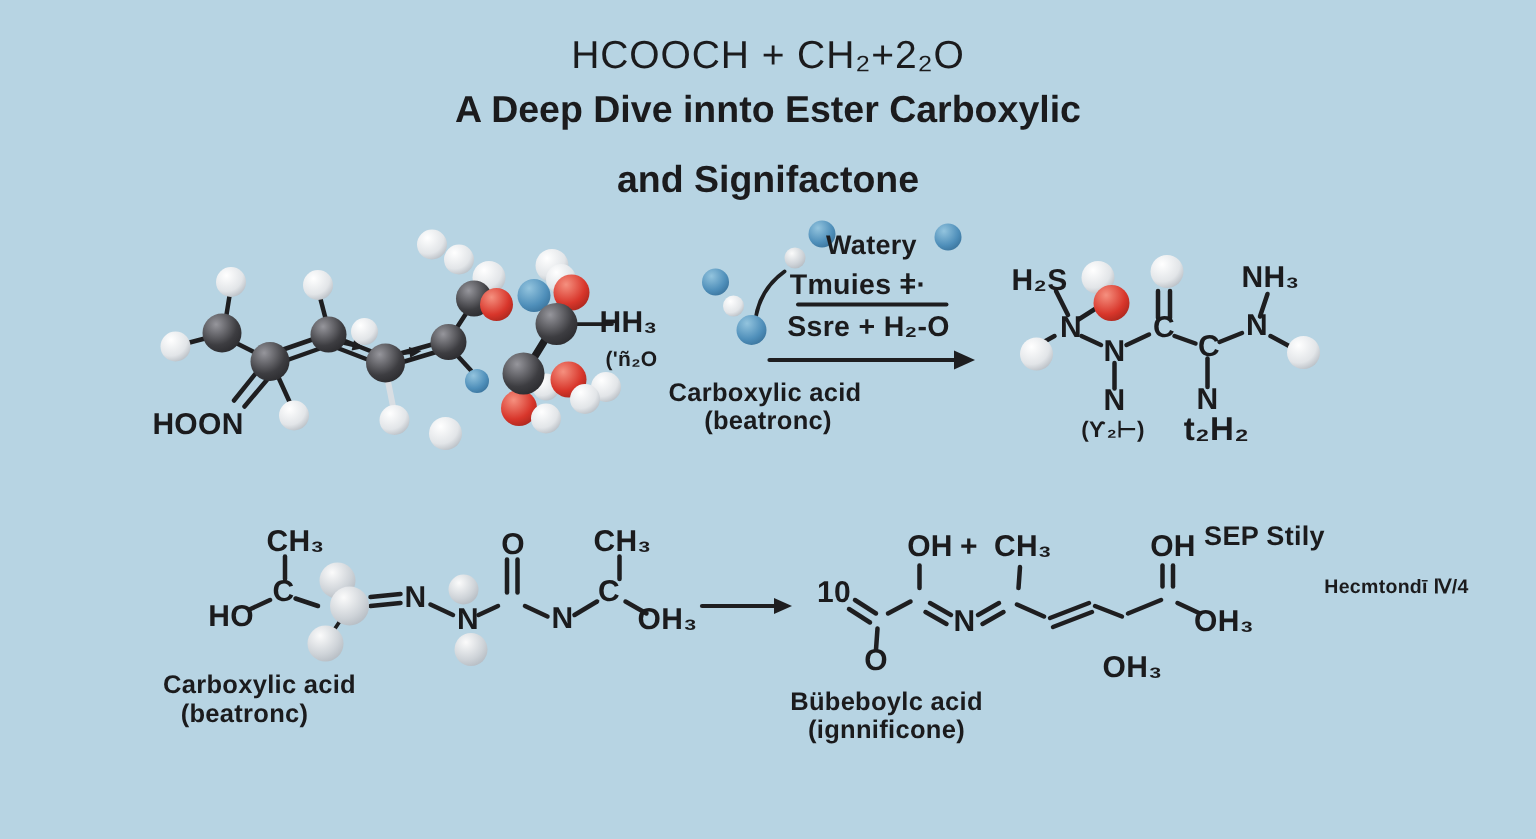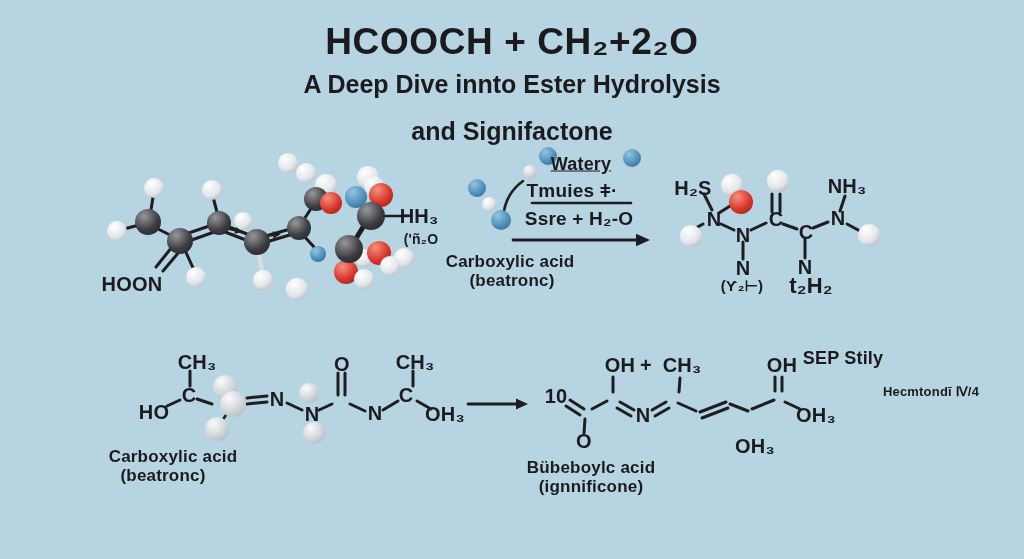--- a/index.html
+++ b/index.html
@@ -8,21 +8,21 @@
   #bond-layer{position:absolute;left:0;top:0;z-index:1}
   .sphere{position:absolute;border-radius:50%;z-index:2}
   .sp-c{background:radial-gradient(circle at 35% 28%,#96969c,#3d3d41 55%,#1e1e21)}
   .sp-h{background:radial-gradient(circle at 35% 28%,#ffffff,#e2e5e8 55%,#9aa2ab)}
   .sp-o{background:radial-gradient(circle at 35% 28%,#f5907f,#d8362b 55%,#8c1d15)}
   .sp-b{background:radial-gradient(circle at 35% 28%,#93c4de,#4f8fba 55%,#2c6188)}
   .sp-g{background:radial-gradient(circle at 35% 28%,#fbfbfb,#ced3d8 55%,#a3abb3)}
   .lbl{position:absolute;z-index:3;font-weight:bold;white-space:nowrap;
        transform:translate(-50%,-50%);letter-spacing:.2px}
   .title-wrap{position:absolute;top:0;left:0;right:0;z-index:3;text-align:center}
-  .t1{margin-top:21px;font-size:37px;font-weight:bold;letter-spacing:.6px}
+  .t1{margin-top:21px;font-size:26px;font-weight:normal;letter-spacing:.6px}
   .t2{margin-top:7px;font-size:25px;font-weight:bold}
   .t3{margin-top:18px;font-size:25px;font-weight:bold}
 </style>
 </head>
 <body>
 
 <div class="stage">
   <svg id="bond-layer" width="1024" height="559" viewBox="0 0 1024 559">
       <line x1="154" y1="191" x2="150" y2="216" stroke="#1e1e20" stroke-width="3" stroke-linecap="round"></line>
       <line x1="152" y1="226" x2="174" y2="237" stroke="#1e1e20" stroke-width="3" stroke-linecap="round"></line>
@@ -144,21 +144,21 @@
       <div class="sphere sp-g" style="left: 213px; top: 375px; height: 24px; width: 24px;"></div>
       <div class="sphere sp-g" style="left: 220px; top: 391px; height: 26px; width: 26px;"></div>
       <div class="sphere sp-g" style="left: 205px; top: 417px; height: 24px; width: 24px;"></div>
       <div class="sphere sp-g" style="left: 299px; top: 383px; height: 20px; width: 20px;"></div>
       <div class="sphere sp-g" style="left: 303px; top: 422px; height: 22px; width: 22px;"></div>
     </div>
   <div id="label-layer">
       <div class="lbl" style="left: 132px; top: 284px; font-size: 20px;">HOON</div>
       <div class="lbl" style="left: 419px; top: 216px; font-size: 20px;">HH₃</div>
       <div class="lbl" style="left: 421px; top: 239px; font-size: 14px;">('ñ₂O</div>
-      <div class="lbl" style="left: 581px; top: 164px; font-size: 18px; text-decoration: underline;">Watery</div>
+      <div class="lbl" style="left: 581px; top: 164px; font-size: 18px;">Watery</div>
       <div class="lbl" style="left: 572px; top: 191px; font-size: 19px;">Tmuies ǂ·</div>
       <div class="lbl" style="left: 579px; top: 219px; font-size: 19px;">Ssre + H₂-O</div>
       <div class="lbl" style="left: 510px; top: 262px; font-size: 17px;">Carboxylic acid</div>
       <div class="lbl" style="left: 512px; top: 281px; font-size: 17px;">(beatronc)</div>
       <div class="lbl" style="left: 693px; top: 188px; font-size: 20px;">H₂S</div>
       <div class="lbl" style="left: 714px; top: 219px; font-size: 20px;">N</div>
       <div class="lbl" style="left: 743px; top: 235px; font-size: 20px;">N</div>
       <div class="lbl" style="left: 743px; top: 268px; font-size: 20px;">N</div>
       <div class="lbl" style="left: 742px; top: 286px; font-size: 15px;">(Ƴ₂⊢)</div>
       <div class="lbl" style="left: 776px; top: 219px; font-size: 20px;">C</div>
@@ -188,16 +188,16 @@
       <div class="lbl" style="left: 782px; top: 365px; font-size: 20px;">OH</div>
       <div class="lbl" style="left: 816px; top: 415px; font-size: 20px;">OH₃</div>
       <div class="lbl" style="left: 755px; top: 446px; font-size: 20px;">OH₃</div>
       <div class="lbl" style="left: 591px; top: 468px; font-size: 17px;">Bübeboylc acid</div>
       <div class="lbl" style="left: 591px; top: 487px; font-size: 17px;">(ignnificone)</div>
       <div class="lbl" style="left: 843px; top: 358px; font-size: 18px;">SEP Stily</div>
       <div class="lbl" style="left: 931px; top: 391px; font-size: 13px;">Hecmtondī Ⅳ/4</div>
     </div>
   <div class="title-wrap">
     <div class="t1">HCOOCH + CH₂+2₂O</div>
-    <div class="t2">A Deep Dive innto Ester Hydrolysis</div>
+    <div class="t2">A Deep Dive innto Ester Carboxylic</div>
     <div class="t3">and Signifactone</div>
   </div>
 </div>
 
 </body></html>

